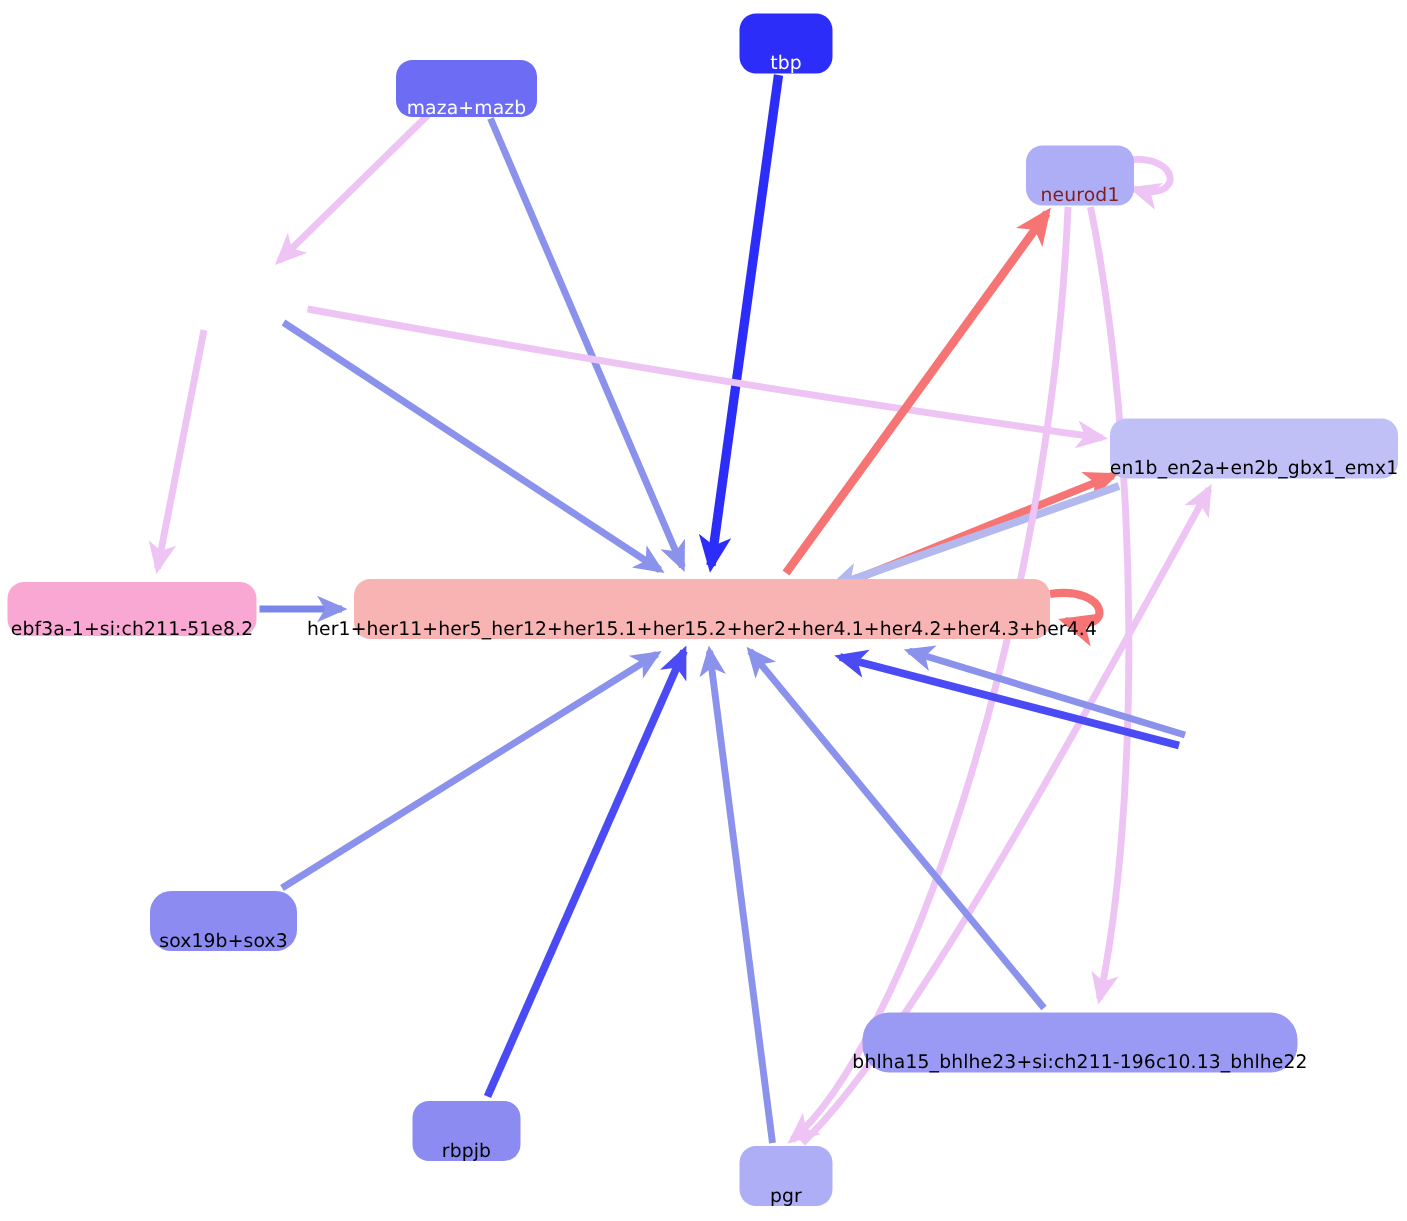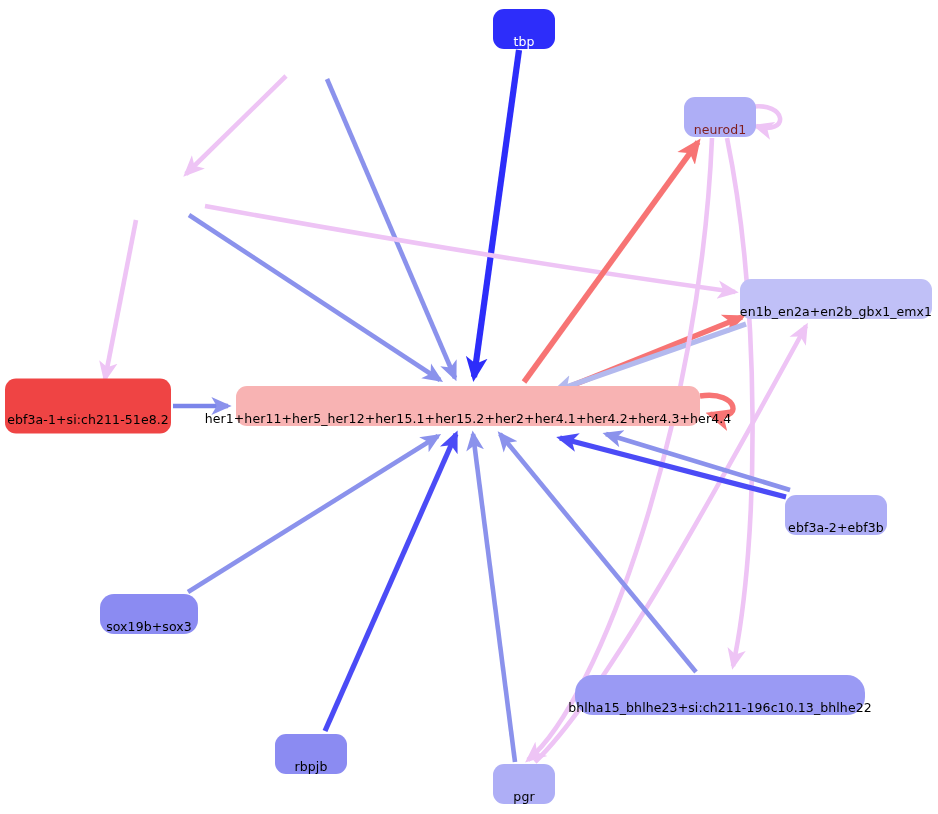--- a/index.html
+++ b/index.html
@@ -131,41 +131,41 @@
 
     </g>
   </svg>
 
   <div id="node-layer">
 
     <div class="node" style="left:524px; top:29px; width:62px; height:40px; background:#2d2dfa; color:#ffffff;">
       <span class="node-label">tbp</span>
     </div>
 
+    <div class="node" style="left:311px; top:59px; width:94px; height:38px; background:#6c6cf5; color:#ffffff;">
+      <span class="node-label">maza+mazb</span>
+    </div>
 
     <div class="node" style="left:720px; top:117px; width:72px; height:40px; background:#aeaef6; color:#7f1d1d;">
       <span class="node-label">neurod1</span>
     </div>
 
 
     <div class="node" style="left:836px; top:299px; width:192px; height:40px; background:#c0c0f7; color:#000000;">
       <span class="node-label">en1b_en2a+en2b_gbx1_emx1</span>
     </div>
 
-    <div class="node" style="left:88px; top:406px; width:166px; height:55px; background:#ef4444; color:#000000;">
+    <div class="node" style="left:88px; top:406px; width:166px; height:36px; background:#f9a8d4; color:#000000;">
       <span class="node-label">ebf3a-1+si:ch211-51e8.2</span>
     </div>
 
     <div class="node" style="left:468px; top:406px; width:464px; height:40px; background:#f8b3b3; color:#000000;text-align:right;">
       <span class="node-label">her1+her11+her5_her12+her15.1+her15.2+her2+her4.1+her4.2+her4.3+her4.4</span>
     </div>
 
-    <div class="node" style="left:836px; top:515px; width:102px; height:40px; background:#aeaef6; color:#000000;">
-      <span class="node-label">ebf3a-2+ebf3b</span>
-    </div>
 
     <div class="node" style="left:149px; top:614px; width:98px; height:40px; background:#8b8bf2; color:#000000;border-radius:14px;">
       <span class="node-label">sox19b+sox3</span>
     </div>
 
     <div class="node" style="left:720px; top:695px; width:290px; height:40px; background:#9a9af4; color:#000000;border-radius:18px;">
       <span class="node-label">bhlha15_bhlhe23+si:ch211-196c10.13_bhlhe22</span>
     </div>
 
     <div class="node" style="left:311px; top:754px; width:72px; height:40px; background:#8b8bf2; color:#000000;">

